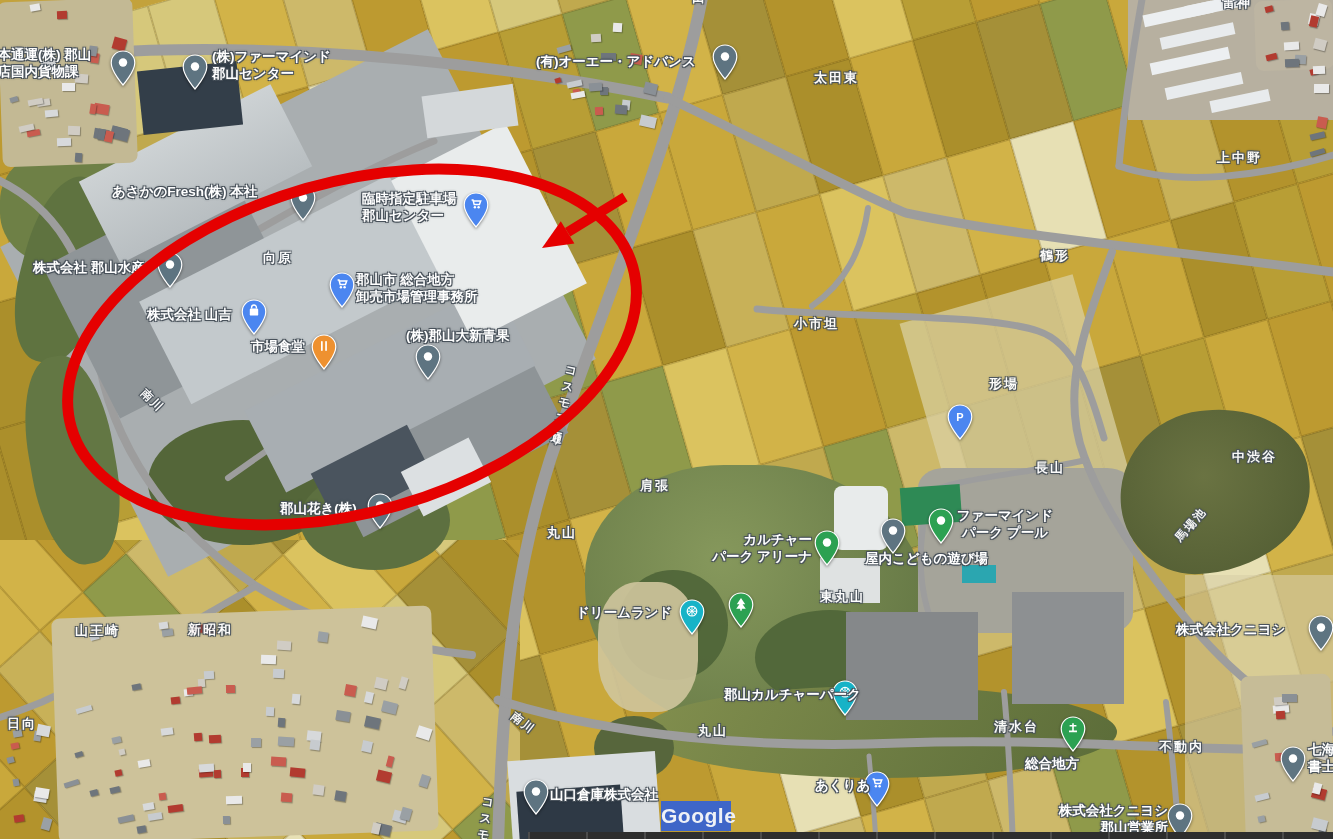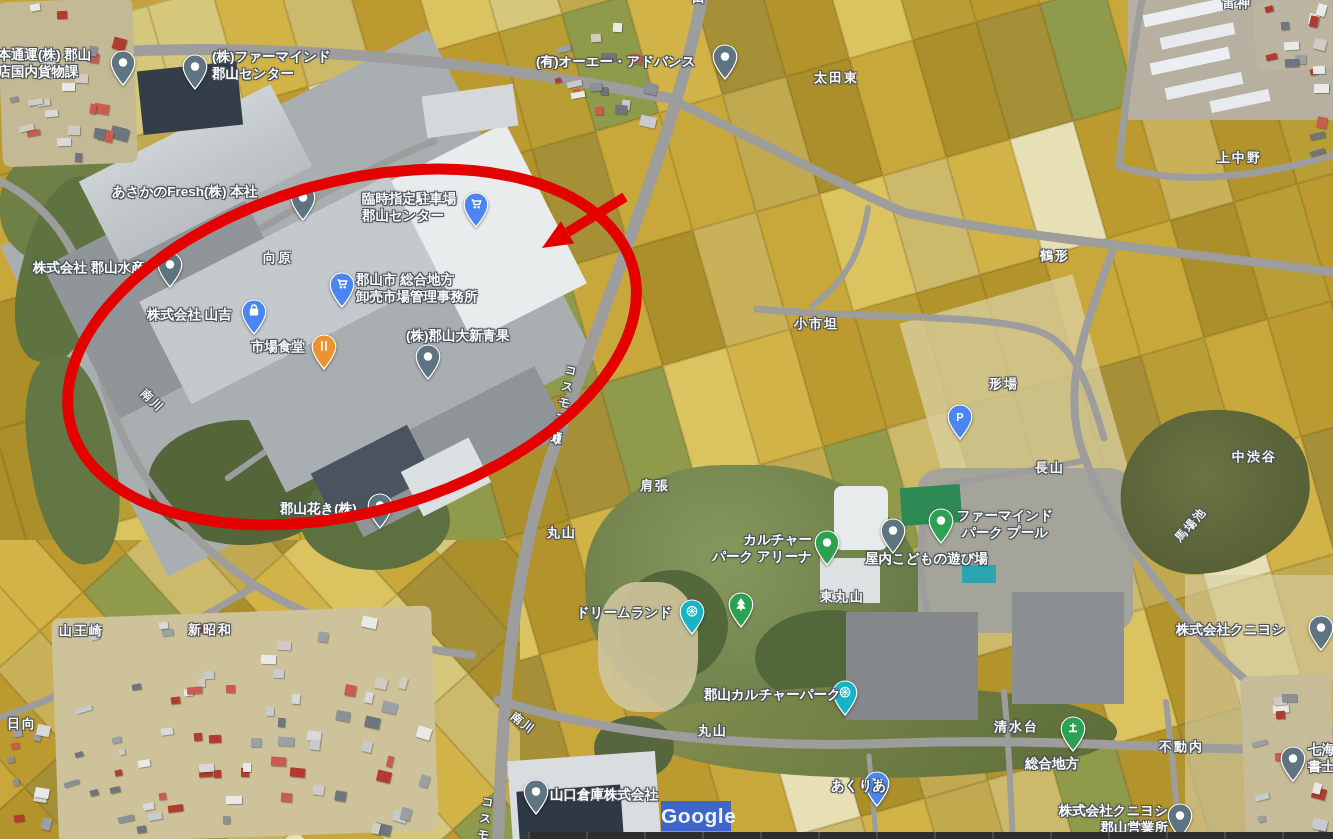--- a/index.html
+++ b/index.html
@@ -614,41 +614,41 @@
       <div class="lbl k-place" style="top: 306px; left: 147px;">株式会社 山吉</div>
       <div class="lbl k-place" style="top: 338px; left: 251px;">市場食堂</div>
       <div class="lbl k-place" style="top: 327px; left: 406px;">(株)郡山大新青果</div>
       <div class="lbl k-place" style="top: 500px; left: 280px;">郡山花き(株)</div>
       <div class="lbl k-place al-r" style="top: 531px; right: 521px;">カルチャー
 パーク アリーナ</div>
       <div class="lbl k-place" style="top: 550px; left: 865px;">屋内こどもの遊び場</div>
       <div class="lbl k-place al-c" style="top: 507px; left: 1005px; transform: translateX(-50%);">ファーマインド
 パーク プール</div>
       <div class="lbl k-place" style="top: 604px; left: 576px;">ドリームランド</div>
-      <div class="lbl k-place" style="top: 686px; left: 704px;">郡山カルチャーパーク</div>
+      <div class="lbl k-place" style="top: 686px; left: 724px;">郡山カルチャーパーク</div>
       <div class="lbl k-place" style="top: 621px; left: 1176px;">株式会社クニヨシ</div>
       <div class="lbl k-place" style="top: 786px; left: 550px;">山口倉庫株式会社</div>
-      <div class="lbl k-place" style="top: 777px; left: 815px; margin-left: 16px;">あくりあ</div>
+      <div class="lbl k-place" style="top: 777px; left: 815px;">あくりあ</div>
       <div class="lbl k-place al-r" style="top: 802px; right: 165px;">株式会社クニヨシ
 郡山営業所</div>
       <div class="lbl k-place" style="top: 755px; left: 1025px;">総合地方</div>
       <div class="lbl k-place" style="top: 741px; left: 1308px;">七海
 書士</div>
       <div class="lbl k-locality" style="top: 70px; left: 814px;">太田東</div>
       <div class="lbl k-locality" style="top: -5px; left: 1222px;">雷神</div>
       <div class="lbl k-locality" style="top: 150px; left: 1217px;">上中野</div>
       <div class="lbl k-locality" style="top: 250px; left: 263px;">向原</div>
       <div class="lbl k-locality" style="top: 248px; left: 1040px;">鶴形</div>
       <div class="lbl k-locality" style="top: 316px; left: 794px;">小市坦</div>
       <div class="lbl k-locality" style="top: 376px; left: 989px;">形場</div>
       <div class="lbl k-locality" style="top: 460px; left: 1035px;">長山</div>
       <div class="lbl k-locality" style="top: 449px; left: 1232px;">中渋谷</div>
       <div class="lbl k-locality" style="top: 478px; left: 640px;">肩張</div>
       <div class="lbl k-locality" style="top: 589px; left: 820px;">東丸山</div>
-      <div class="lbl k-locality" style="top: 623px; left: 59px;">山王崎</div>
+      <div class="lbl k-locality" style="top: 623px; left: 75px;">山王崎</div>
       <div class="lbl k-locality" style="top: 622px; left: 188px;">新昭和</div>
       <div class="lbl k-locality" style="top: 716px; left: 7px;">日向</div>
       <div class="lbl k-locality" style="top: 525px; left: 547px;">丸山</div>
       <div class="lbl k-locality" style="top: 723px; left: 698px;">丸山</div>
       <div class="lbl k-locality" style="top: 719px; left: 994px;">清水台</div>
       <div class="lbl k-locality" style="top: 739px; left: 1159px;">不動内</div>
       <div class="lbl k-locality" style="top: -10px; left: 692px;">田</div>
       <div class="lbl k-road vert" style="top: 358px; left: 566px; transform-origin: left top; transform: rotate(12deg);">コスモス通り</div>
       <div class="lbl k-road vert" style="top: 790px; left: 482px; transform-origin: left top; transform: rotate(8deg);">コスモス通り</div>
       <div class="lbl k-road" style="top: 386px; left: 148px; transform-origin: left top; transform: rotate(45deg);">南川</div>

